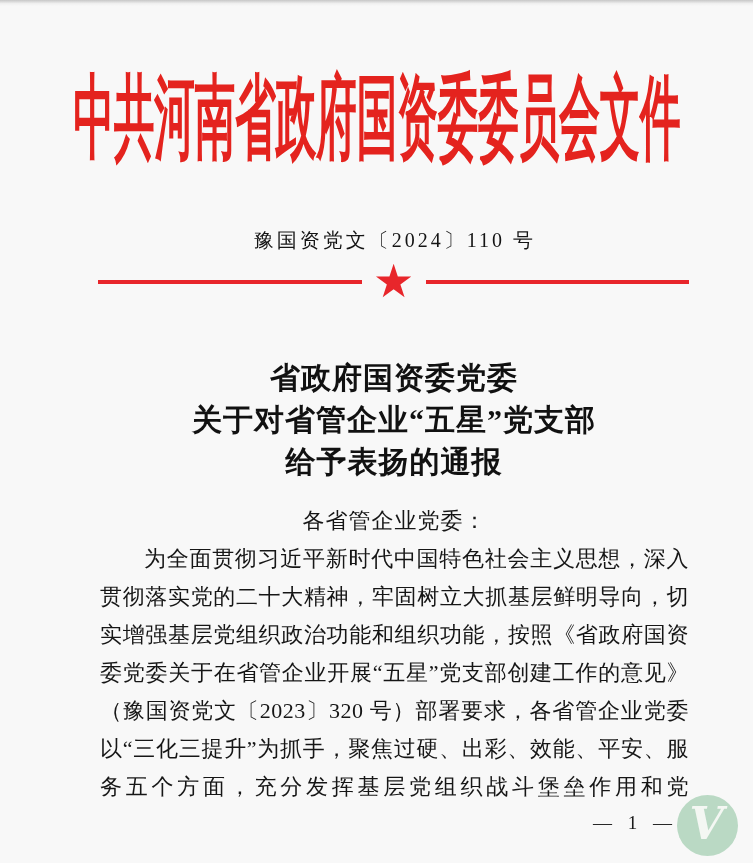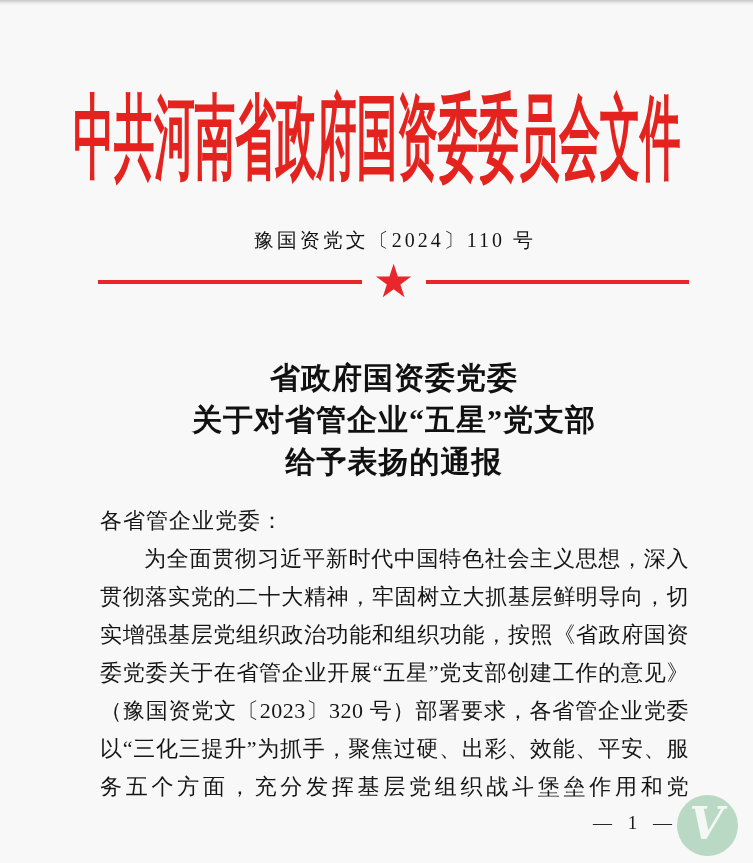--- a/index.html
+++ b/index.html
@@ -30,23 +30,22 @@
   }
 
   
   .header-band {
     position: absolute;
     top: 62px;
     left: 0;
     width: 753px;
     height: 112px;
     display: flex;
-    align-items: flex-start;
+    align-items: center;
     justify-content: center;
-    margin-top: 28px;
   }
   .header-title {
     display: inline-block;
     white-space: nowrap;
     font-size: 92px;
     line-height: 1.05;
     font-weight: bold;
     color: #e4231e;
     transform: scaleX(0.44);
     transform-origin: center center;
@@ -112,21 +111,21 @@
     top: 502px;
     left: 100px;
     width: 589px;
     height: 310px;
     overflow: hidden;
     color: #161616;
     font-size: 22px;
     line-height: 38px;
   }
   .salutation {
-    text-align: left;
+    text-align: center;
     letter-spacing: 1px;
   }
   .paragraph {
     text-indent: 2em;
     text-align: justify;
     text-align-last: justify;
     text-justify: inter-ideograph;
     letter-spacing: 0.5px;
   }
 

